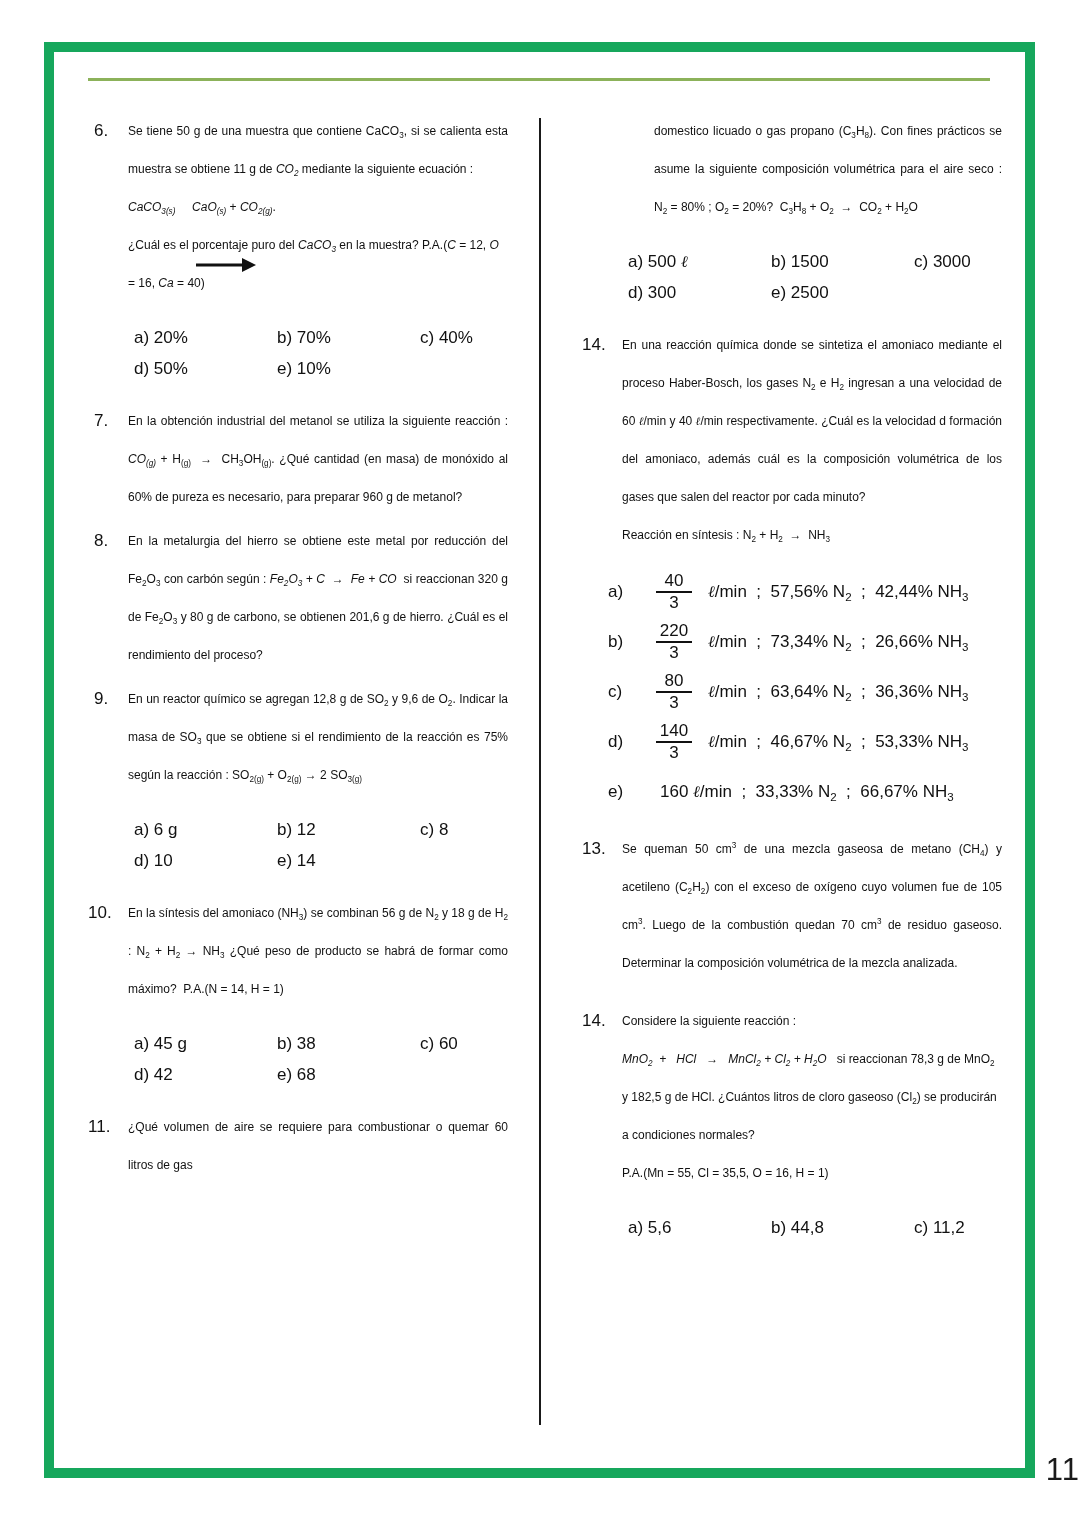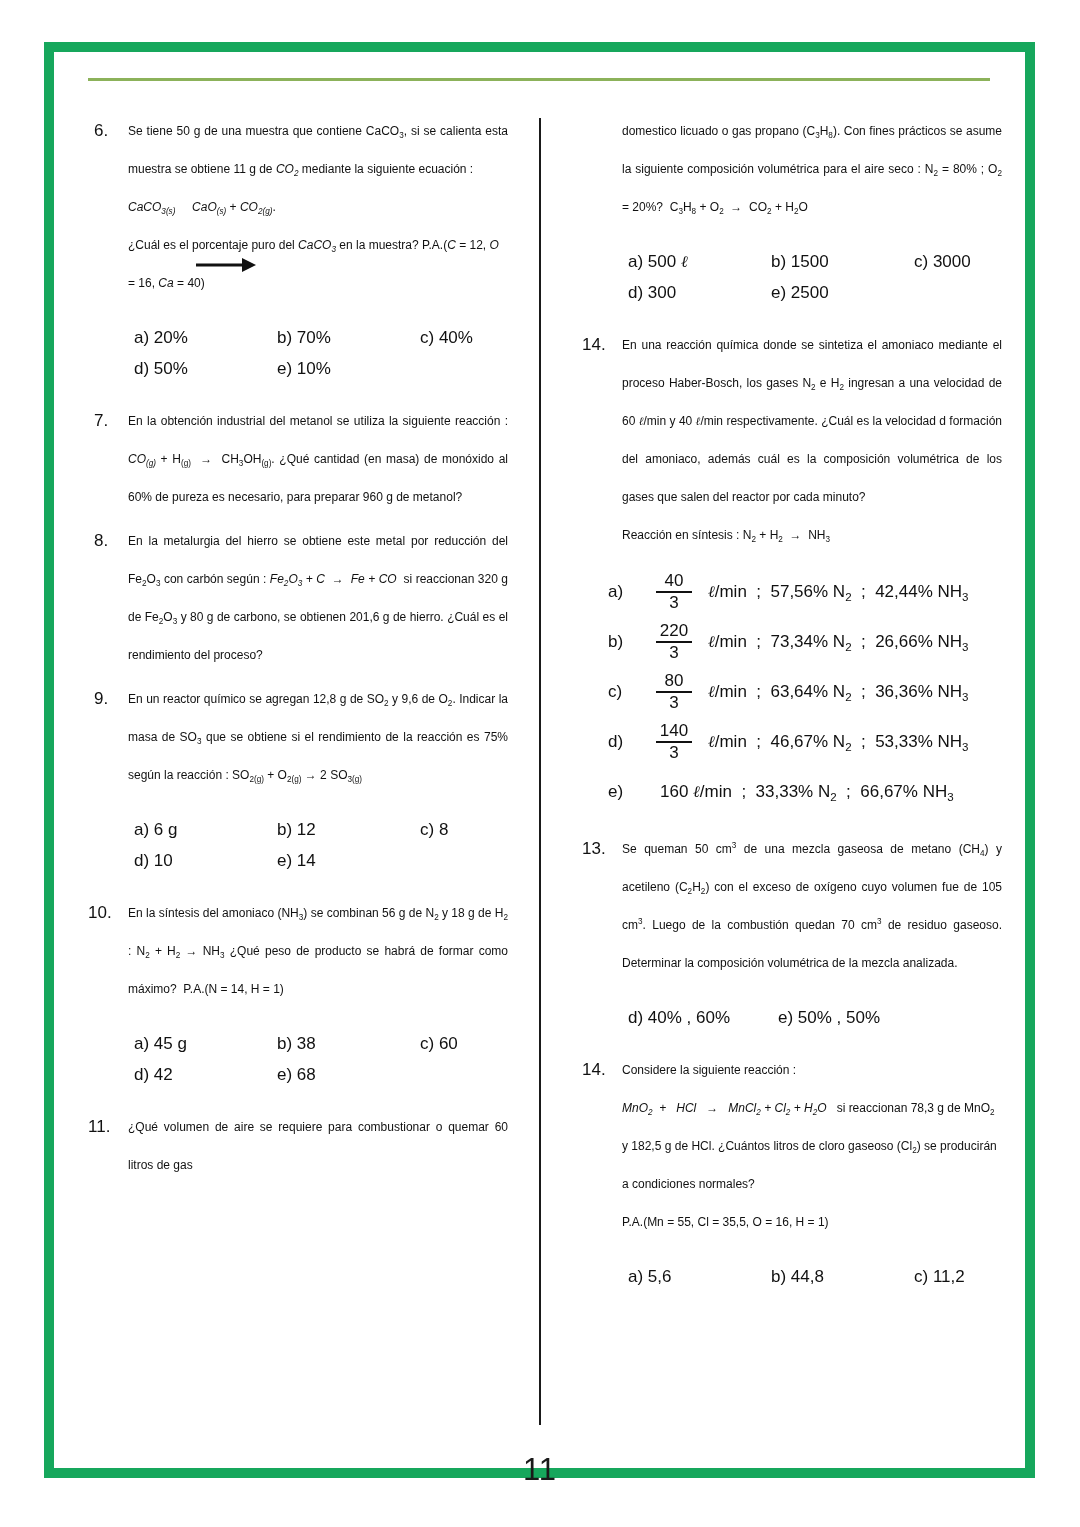--- a/index.html
+++ b/index.html
@@ -46,21 +46,21 @@
     height: 1307px;
     background: #1a1a1a;
   }
 
   
   #page-number {
     position: absolute;
     left: 0;
     top: 1452px;
     width: 1080px;
-    text-align: center;
+    text-align: right;
     font-size: 31px;
     color: #1a1a1a;
     font-family: "Liberation Sans", sans-serif;
     letter-spacing: 1px;
     z-index: 5;
   }
 
   
   .column {
     position: absolute;
@@ -100,20 +100,21 @@
     hyphens: none;
   }
   .q-body p {
     margin: 0;
   }
   .q-body p.nojustify {
     text-align: left;
   }
   .continued .q-body {
     text-align: justify;
+    margin-left: 32px;
   }
 
   sub, sup {
     font-size: 0.68em;
     line-height: 0;
   }
   .ital { font-style: italic; }
   .lit { font-style: italic; font-family: "Liberation Serif", serif; font-size: 0.95em; }
 
   
@@ -352,24 +353,20 @@
       </div>
     </div>
     <div class="question">
       <div class="q-row">
         <div class="q-num wide">13.</div>
         <div class="q-body">
           <p>Se queman 50 cm<sup>3</sup> de una mezcla gaseosa de metano (CH<sub>4</sub>) y acetileno (C<sub>2</sub>H<sub>2</sub>) con el exceso de oxígeno cuyo volumen fue de 105 cm<sup>3</sup>. Luego de la combustión quedan 70 cm<sup>3</sup> de residuo gaseoso. Determinar la composición volumétrica de la mezcla analizada.</p>
         </div>
       </div>
       <div class="options w3-tight">
-        <div class="opt-row">
-          <div class="opt opt-a">d) 40% , 60%</div>
-          <div class="opt opt-b">e) 50% , 50%</div>
-        </div>
       </div>
     </div>
     <div class="question">
       <div class="q-row">
         <div class="q-num wide">14.</div>
         <div class="q-body">
           <p>Considere la siguiente reacción :</p>
           <p class="nojustify"><span class="ital">MnO<sub>2</sub> &nbsp;+&nbsp;&nbsp; HCl</span> &nbsp;&nbsp;→&nbsp;&nbsp; <span class="ital">MnCl<sub>2</sub> + Cl<sub>2</sub> + H<sub>2</sub>O</span>&nbsp;&nbsp; si reaccionan 78,3 g de MnO<sub>2</sub> y 182,5 g de HCl. ¿Cuántos litros de cloro gaseoso (Cl<sub>2</sub>) se producirán a condiciones normales?</p>
           <p class="nojustify">P.A.(Mn = 55, Cl = 35,5, O = 16, H = 1)</p>
         </div>

